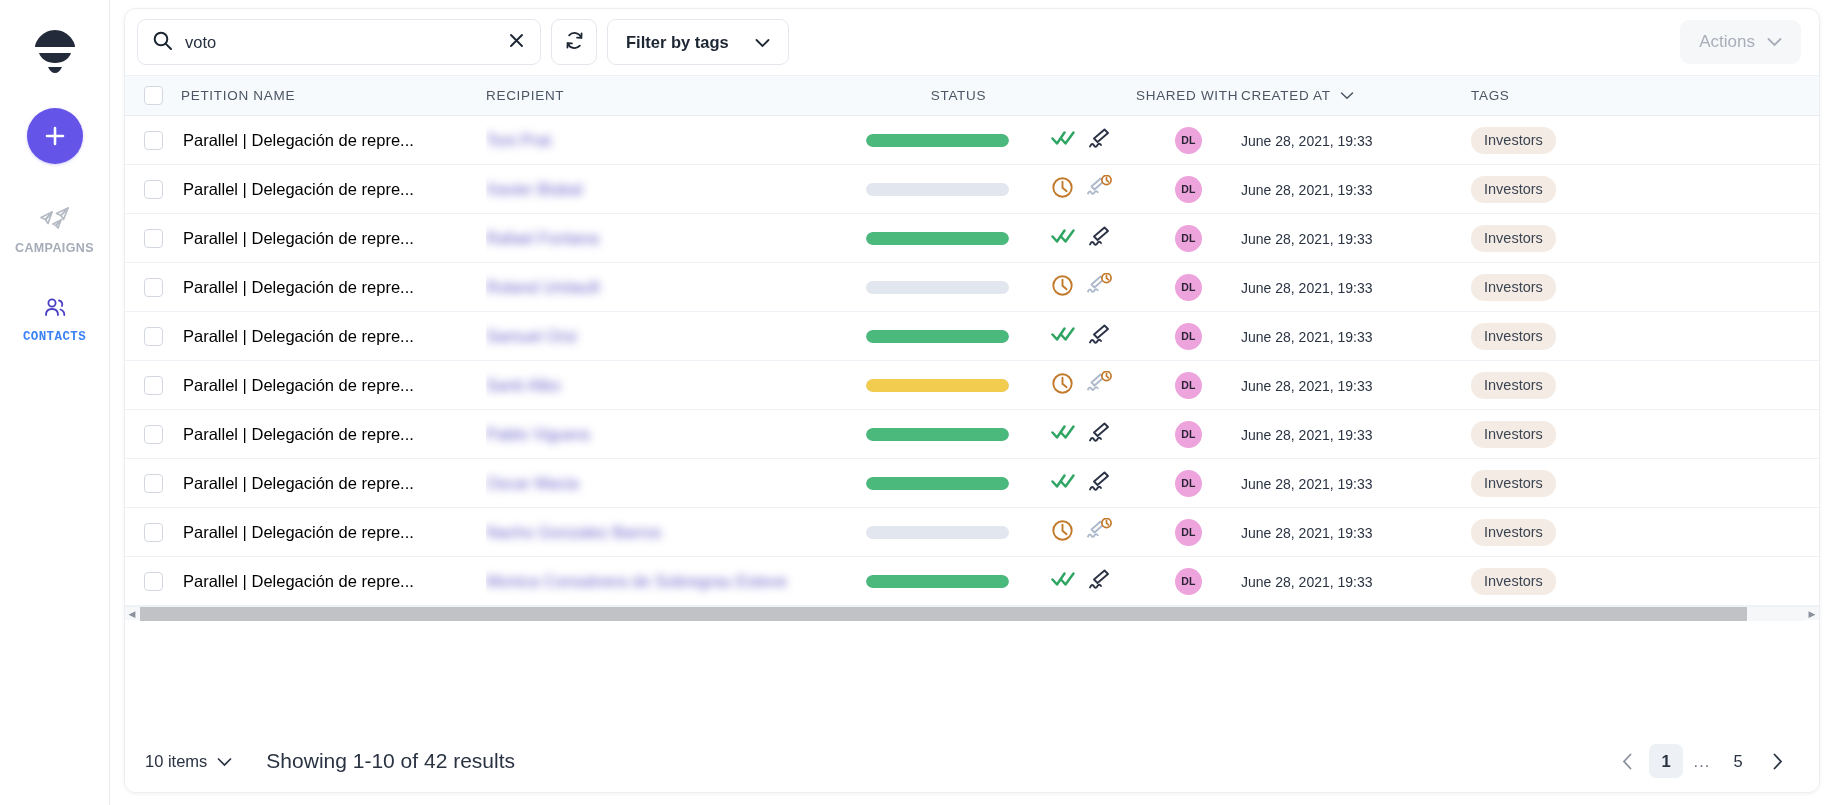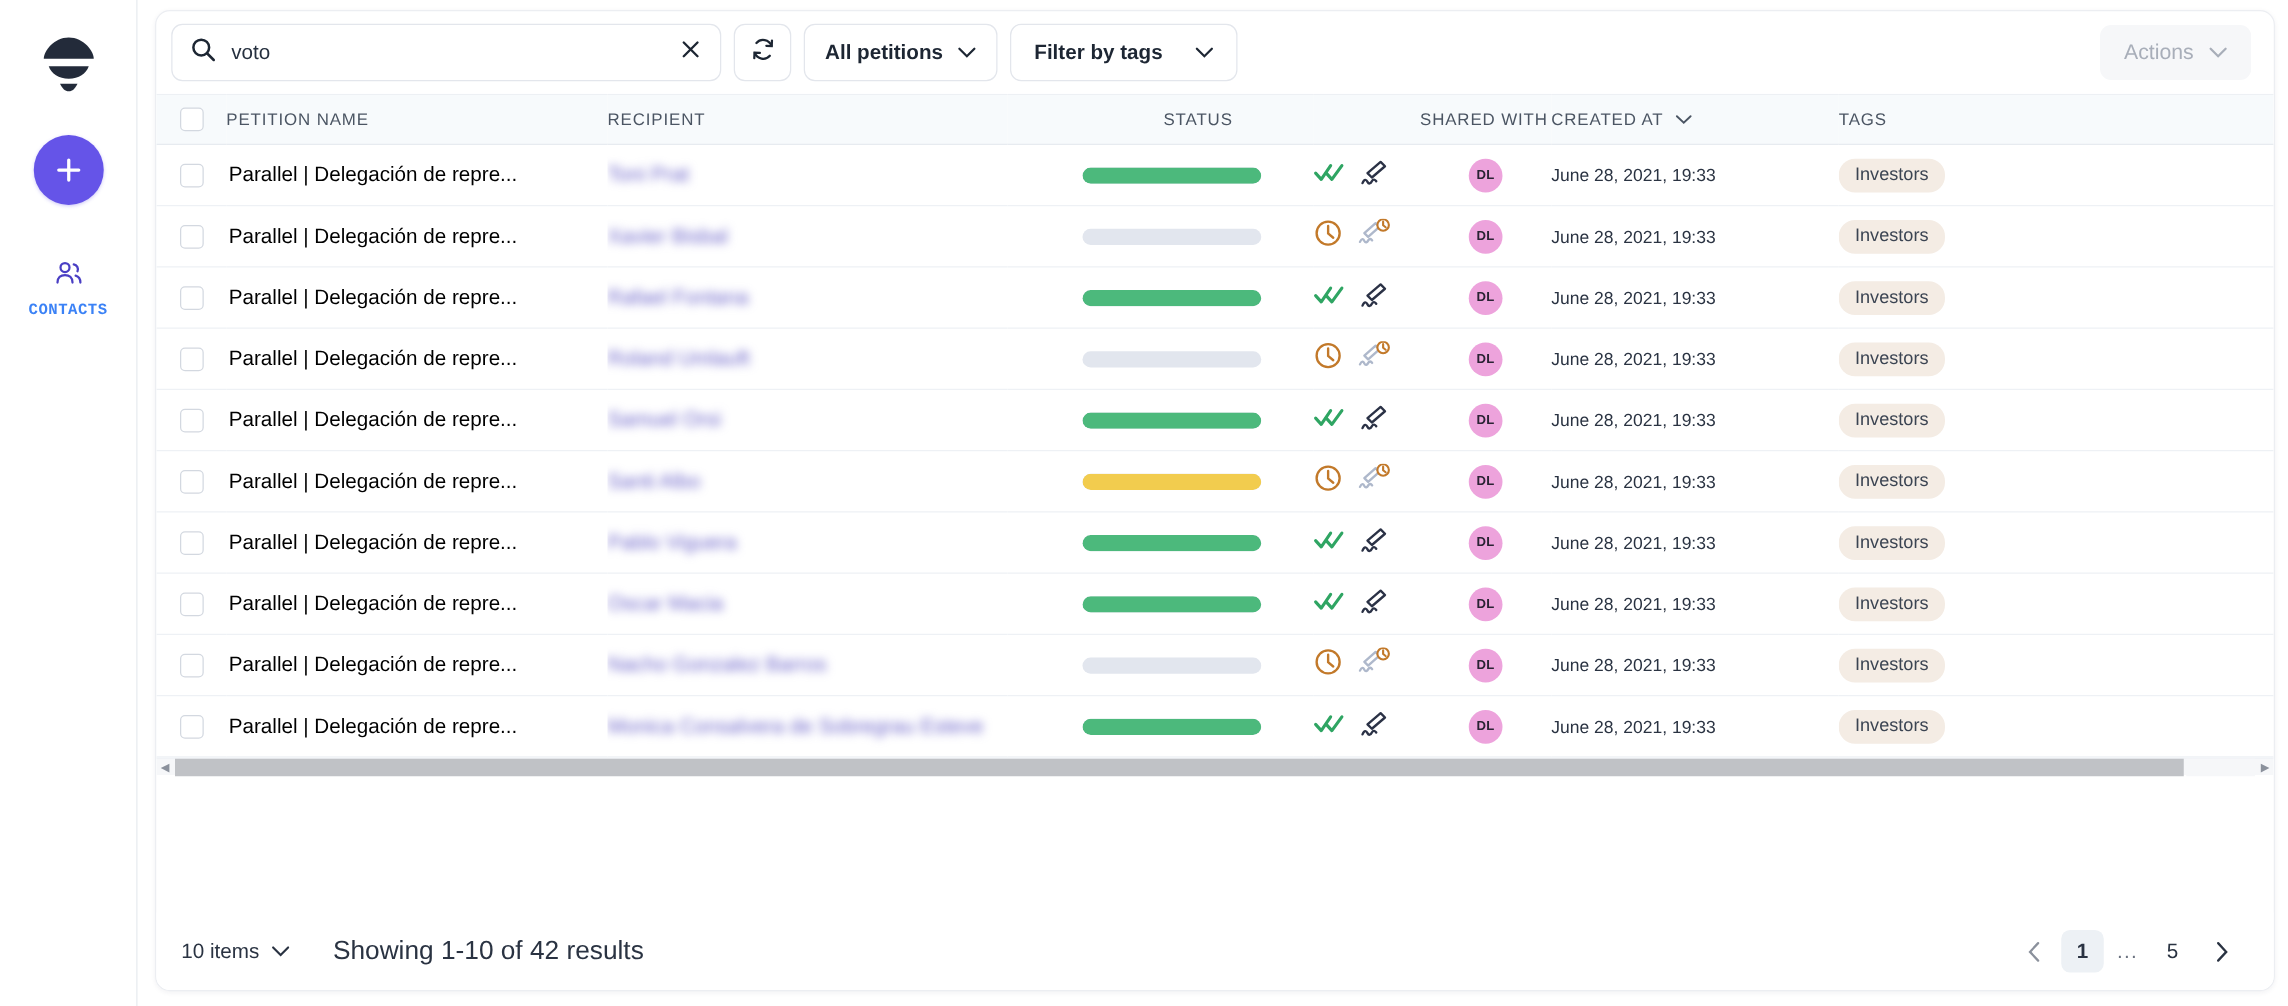--- a/index.html
+++ b/index.html
@@ -78,21 +78,21 @@
 
   
   .toolbar {
     height: 66px;
     display: flex; align-items: center;
     padding: 0 18px 0 12px;
     gap: 10px;
     flex: 0 0 66px;
   }
   .searchbox {
-    width: 440px; height: 46px;
+    width: 404px; height: 46px;
     border: 1px solid #e3e6ec;
     border-radius: 9px;
     display: flex; align-items: center;
     padding: 0 14px 0 14px;
     gap: 12px;
     background: #fff;
   }
   .searchbox input {
     flex: 1; border: none; outline: none;
     font-size: 16.5px; color: #26303f;
@@ -274,20 +274,33 @@
   </div>
 
   <div class="fab">
     <svg width="26" height="26" viewBox="0 0 26 26">
       <path d="M13 5 V21 M5 13 H21" stroke="#ffffff" stroke-width="2.6" stroke-linecap="round"></path>
     </svg>
   </div>
 
   <nav class="nav">
 
+    <div class="nav-item muted">
+      <span class="nav-ico">
+        <svg width="34" height="30" viewBox="0 0 34 30" fill="none" stroke="#b4bac4" stroke-width="1.7" stroke-linejoin="round">
+          <path d="M30 4 L18.5 9.5 L23 11.5 L30 4 Z"></path>
+          <path d="M23 11.5 L30 4 L25.5 15.5 L23 11.5 Z"></path>
+          <path d="M14 8 L3 13.5 L7.5 15.6 L14 8 Z"></path>
+          <path d="M7.5 15.6 L14 8 L10 19.5 L7.5 15.6 Z"></path>
+          <path d="M23 16 L15 20 L18 21.5 L23 16 Z"></path>
+          <path d="M18 21.5 L23 16 L20 24 L18 21.5 Z"></path>
+        </svg>
+      </span>
+      <span class="nav-label">CAMPAIGNS</span>
+    </div>
 
     <div class="nav-item purple">
       <span class="nav-ico">
         <svg width="30" height="30" viewBox="0 0 30 30" fill="none" stroke="#4a3fc4" stroke-width="1.8" stroke-linecap="round">
           <circle cx="12" cy="10" r="3.6"></circle>
           <path d="M6 22 C6 18 8.6 16 12 16 C15.4 16 18 18 18 22"></path>
           <path d="M19 7.5 C21.6 8 23 10.5 22 13"></path>
           <path d="M20.5 16.5 C23 17.3 24.3 19.3 24.3 22"></path>
         </svg>
       </span>
@@ -319,28 +332,20 @@
         <span>
           <svg width="21" height="21" viewBox="0 0 22 22" fill="none" stroke="#1d2633" stroke-width="1.9" stroke-linecap="round">
             <path d="M18 8 A7.5 7.5 0 0 0 5.4 5.6"></path>
             <path d="M4 14 A7.5 7.5 0 0 0 16.6 16.4"></path>
             <path d="M18.4 3.6 L18.2 8.2 L13.7 8"></path>
             <path d="M3.6 18.4 L3.8 13.8 L8.3 14"></path>
           </svg>
         </span>
       </div>
 
-      <div class="pillbtn">
-        <span>All petitions</span>
-        <span>
-          <svg width="15" height="10" viewBox="0 0 15 10" fill="none" stroke="#1d2633" stroke-width="1.8" stroke-linecap="round">
-              <path d="M1.5 2 L7.5 8 L13.5 2"></path>
-            </svg>
-        </span>
-      </div>
 
       <div class="pillbtn wide">
         <span>Filter by tags</span>
         <span>
           <svg width="15" height="10" viewBox="0 0 15 10" fill="none" stroke="#1d2633" stroke-width="1.8" stroke-linecap="round">
               <path d="M1.5 2 L7.5 8 L13.5 2"></path>
             </svg>
         </span>
       </div>
 

